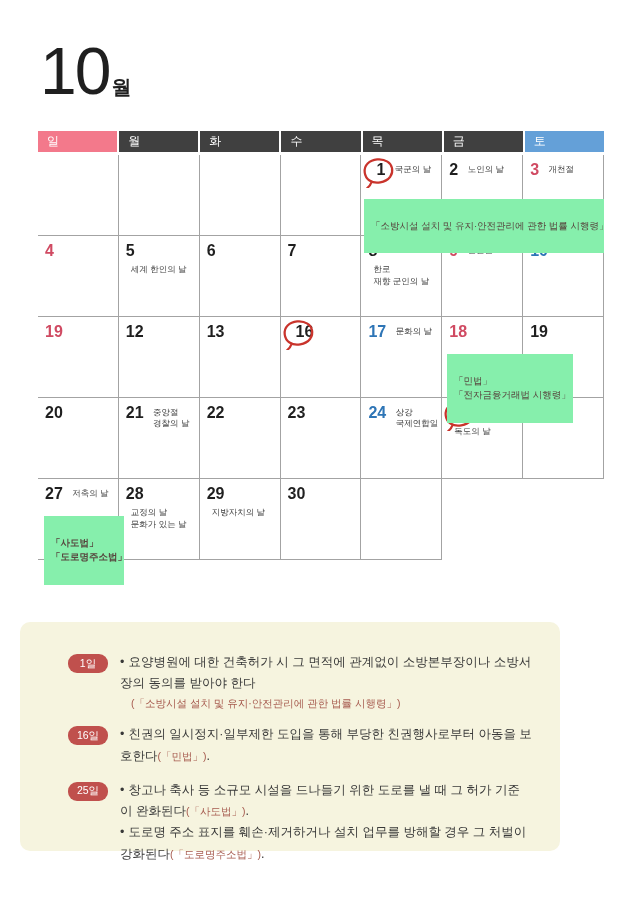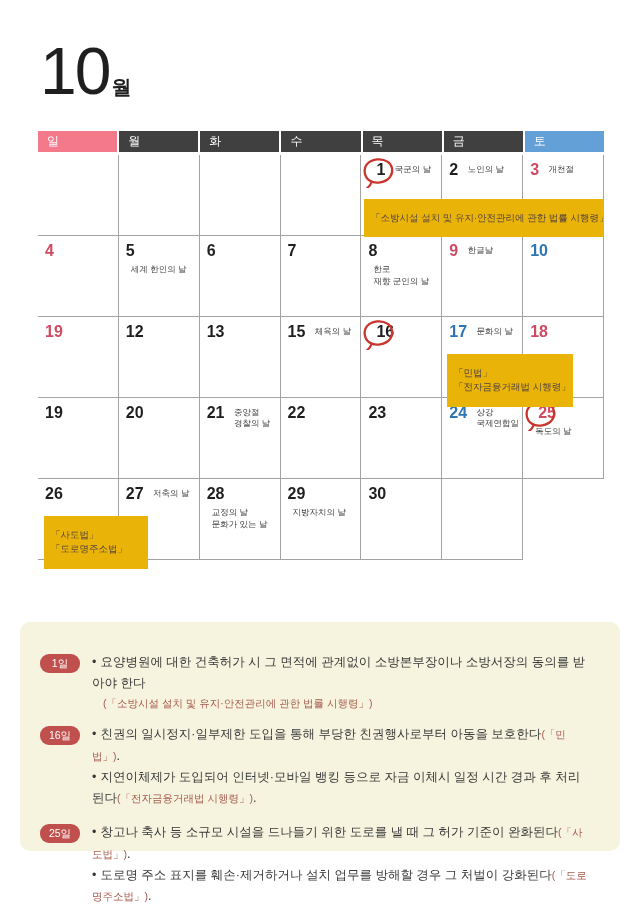--- a/index.html
+++ b/index.html
@@ -36,33 +36,33 @@
   .day-num.red{color:#d04a62;}
   .day-num.blue{color:#2e75b6;}
   .cell.circled .day-num{margin-left:8px;}
   .day-labels{display:inline-block;vertical-align:top;margin-left:5px;padding-top:4px;}
   .lab-line{display:block;font-size:8.5px;color:#3f3f3f;line-height:1.35;white-space:nowrap;}
   .circle-wrap{position:absolute;left:0;top:1px;width:34px;height:32px;pointer-events:none;}
   .circle-wrap svg{width:100%;height:100%;display:block;}
 
   
   .pink-note{
-    position:absolute;background:#eab308;color:#57463f;
-    font-size:9.5px;line-height:1.5;padding:12px 7px;box-sizing:border-box;white-space:nowrap;
+    position:absolute;background:#86efac;color:#57463f;
+    font-size:9.5px;line-height:1.5;padding:20px 7px;box-sizing:border-box;white-space:nowrap;
   }
   .pink-note .block{display:block;}
   .note-a{left:326px;top:44px;width:240px;}
   .note-b{left:409px;top:199px;width:126px;}
-  .note-c{left:6px;top:361px;width:104px;}
+  .note-c{left:6px;top:361px;width:80px;font-weight:bold;}
 
   
   .legend-panel{
-    position:absolute;left:20px;top:622px;width:600px;height:229px;
+    position:absolute;left:20px;top:622px;width:540px;height:229px;
     background:#f6f4df;border-radius:10px;box-sizing:border-box;
-    padding:30px 28px 0 20px;
+    padding:30px 28px 0 48px;
   }
   .legend-group{display:flex;align-items:flex-start;margin-bottom:13px;}
   .badge{
     flex:none;width:40px;text-align:center;background:#c0504d;color:#fff;
     font-size:10.5px;border-radius:9px;padding:2.5px 0;margin-top:2px;
   }
   .legend-items{margin-left:12px;flex:1;}
   .legend-item{font-size:12.5px;color:#383838;line-height:1.7;}
   .legend-item .bullet{margin-right:4px;}
   .legend-item .ref,.legend-item .ref-line{color:#a65a4e;font-size:10.5px;}
@@ -188,25 +188,20 @@
     <span class="day-labels"></span>
   </div>
 
   <div class="cell">
     
     <span class="day-num">13</span>
     <span class="day-labels"></span>
   </div>
 
 
-  <div class="cell">
-    
-    <span class="day-num">15</span>
-    <span class="day-labels"><span class="lab-line">체육의 날</span></span>
-  </div>
 
   <div class="cell circled">
     <span class="circle-wrap">
       <svg viewBox="0 0 36 34">
         <path d="M28 6 C33 9 35 16 31 22 C26 28.5 15 30 9 26 C3 22 2 13 7 8 C12 3 22 2 28 6" fill="none" stroke="#c9342c" stroke-width="2.4" stroke-linecap="round"></path>
         <path d="M11 28 C10 31 8 33 6 34.5" fill="none" stroke="#c9342c" stroke-width="2.2" stroke-linecap="round"></path>
       </svg>
     </span>
     <span class="day-num">16</span>
     <span class="day-labels"></span>
@@ -329,23 +324,20 @@
 </div>
   </div>
 
   <div class="legend-group">
     <span class="badge">16일</span>
     <div class="legend-items">
   <div class="legend-item">
     <span class="bullet">•</span><span class="main">친권의 일시정지·일부제한 도입을 통해 부당한 친권행사로부터 아동을 보호한다</span><span class="ref">(「민법」)</span><span class="main tail">.</span>
   </div>
 
-  <div class="legend-item">
-    <span class="bullet">•</span><span class="main">지연이체제가 도입되어 인터넷·모바일 뱅킹 등으로 자금 이체시 일정 시간 경과 후 처리된다</span><span class="ref">(「전자금융거래법 시행령」)</span><span class="main tail">.</span>
-  </div>
 </div>
   </div>
 
   <div class="legend-group">
     <span class="badge">25일</span>
     <div class="legend-items">
   <div class="legend-item">
     <span class="bullet">•</span><span class="main">창고나 축사 등 소규모 시설을 드나들기 위한 도로를 낼 때 그 허가 기준이 완화된다</span><span class="ref">(「사도법」)</span><span class="main tail">.</span>
   </div>
 

